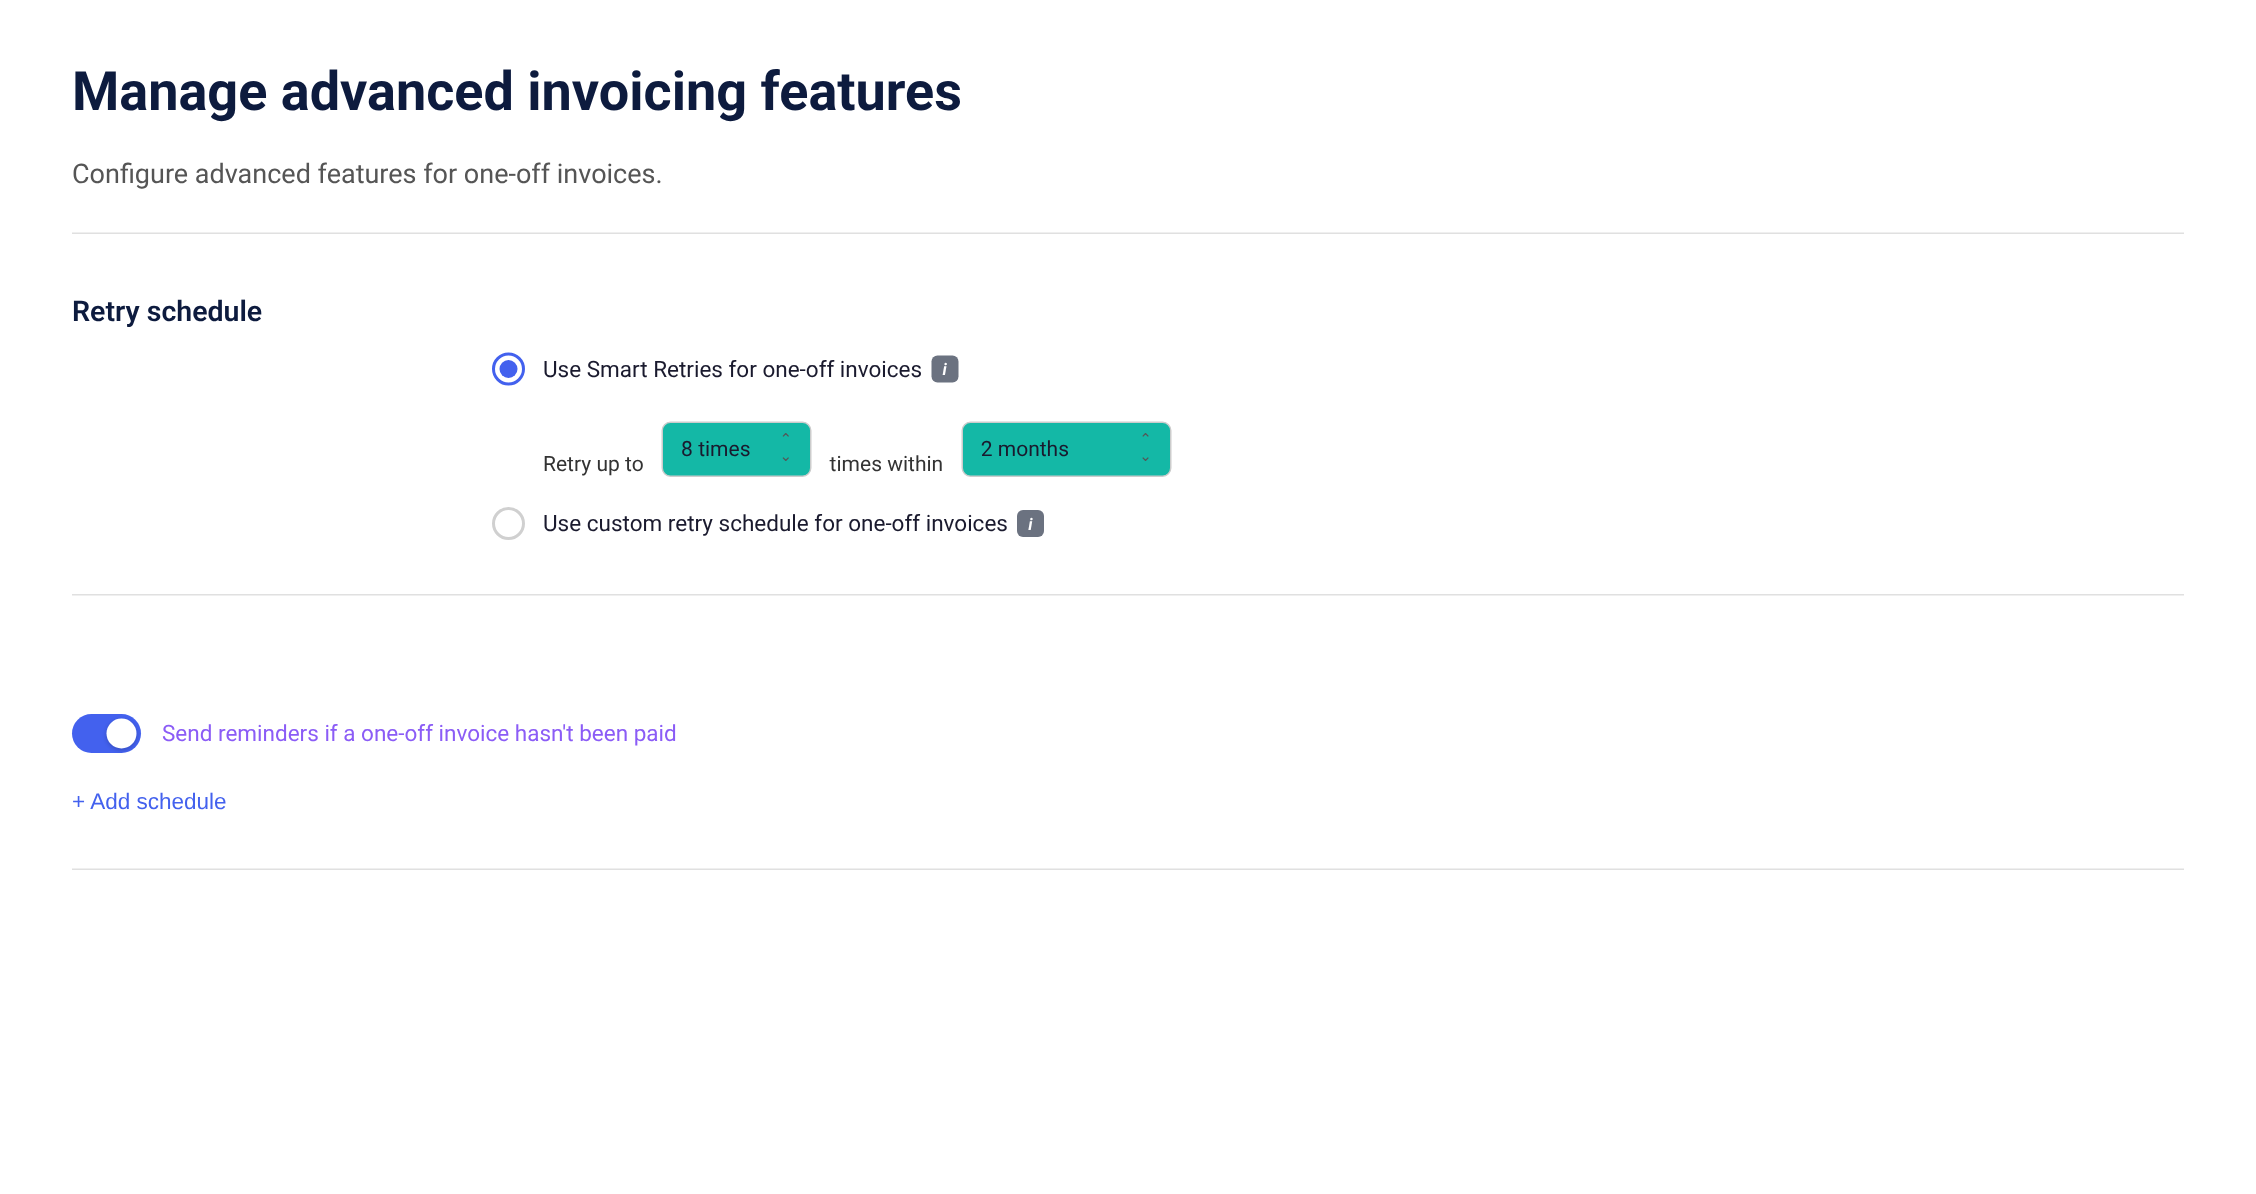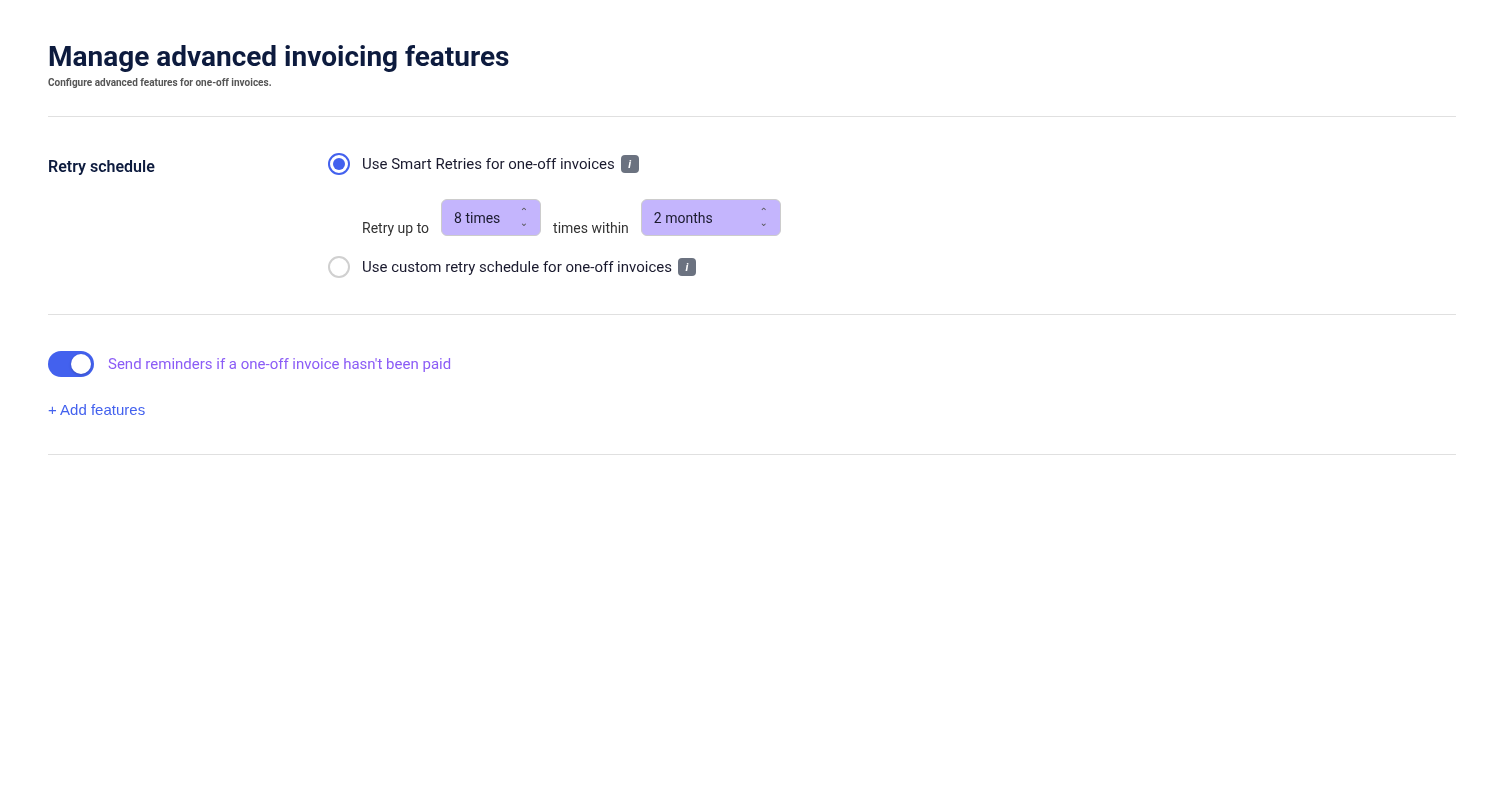--- a/index.html
+++ b/index.html
@@ -5,59 +5,59 @@
     * { box-sizing: border-box; margin: 0; padding: 0; }
     body {
       font-family: -apple-system, BlinkMacSystemFont, "Segoe UI", Roboto, sans-serif;
       background: #fff;
       color: #1a1a2e;
       padding: 40px 48px;
       max-width: 1504px;
     }
 
     .page-title {
-      font-size: 28px;
+      font-size: 36px;
       font-weight: 700;
       color: #0d1b3e;
-      margin-bottom: 4px;
+      margin-bottom: 24px;
     }
 
     .page-subtitle {
-      font-size: 10px;
+      font-size: 18px;
       color: #555;
       margin-bottom: 28px;
-      font-weight: bold;
     }
 
     .divider {
       border: none;
       border-top: 1px solid #e0e0e0;
       margin: 0;
     }
 
     .section {
       display: flex;
       align-items: flex-start;
       padding: 36px 0;
       gap: 0;
     }
 
     .section-label {
-      font-size: 16px;
+      font-size: 19px;
       font-weight: 600;
       color: #0d1b3e;
       min-width: 280px;
       padding-top: 4px;
     }
 
     .section-content {
       display: flex;
       flex-direction: column;
       gap: 20px;
       flex: 1;
+      margin-top: 43px;
     }
 
     
     .radio-option {
       display: flex;
       align-items: center;
       gap: 12px;
       cursor: pointer;
     }
 
@@ -124,21 +124,21 @@
       color: #333;
     }
 
     .select-box {
       display: flex;
       align-items: center;
       justify-content: space-between;
       border: 1px solid #ccc;
       border-radius: 6px;
       padding: 7px 12px;
-      background: #c4b5fd;
+      background: #14b8a6;
       cursor: pointer;
       min-width: 100px;
       gap: 10px;
       font-size: 14px;
       color: #1a1a2e;
     }
 
     .select-box-wide {
       min-width: 140px;
     }
@@ -287,19 +287,19 @@
 
     <div class="toggle-container">
       <div class="toggle">
         <div class="toggle-knob"></div>
       </div>
       <span class="toggle-label">Send reminders if a one-off invoice hasn't been paid</span>
     </div>
 
 
     <button class="add-reminder-btn">
-      <span>+ Add features</span>
+      <span>+ Add schedule</span>
     </button>
 
   </div>
 </div>
 
 <hr class="divider">
 
 </body></html>

